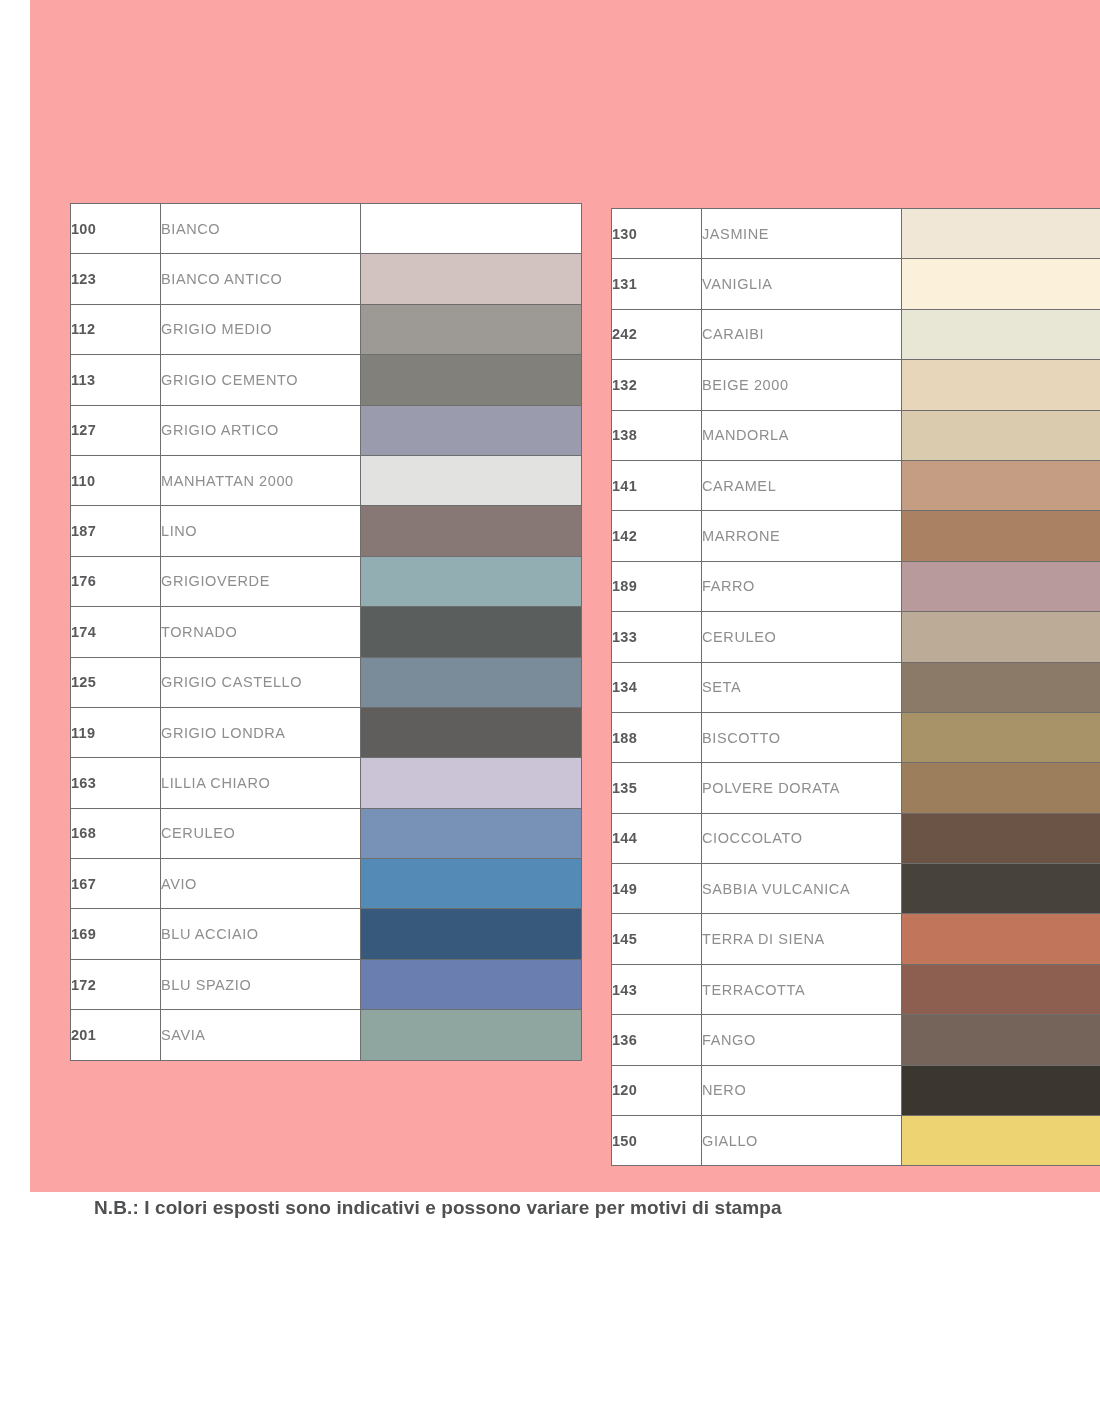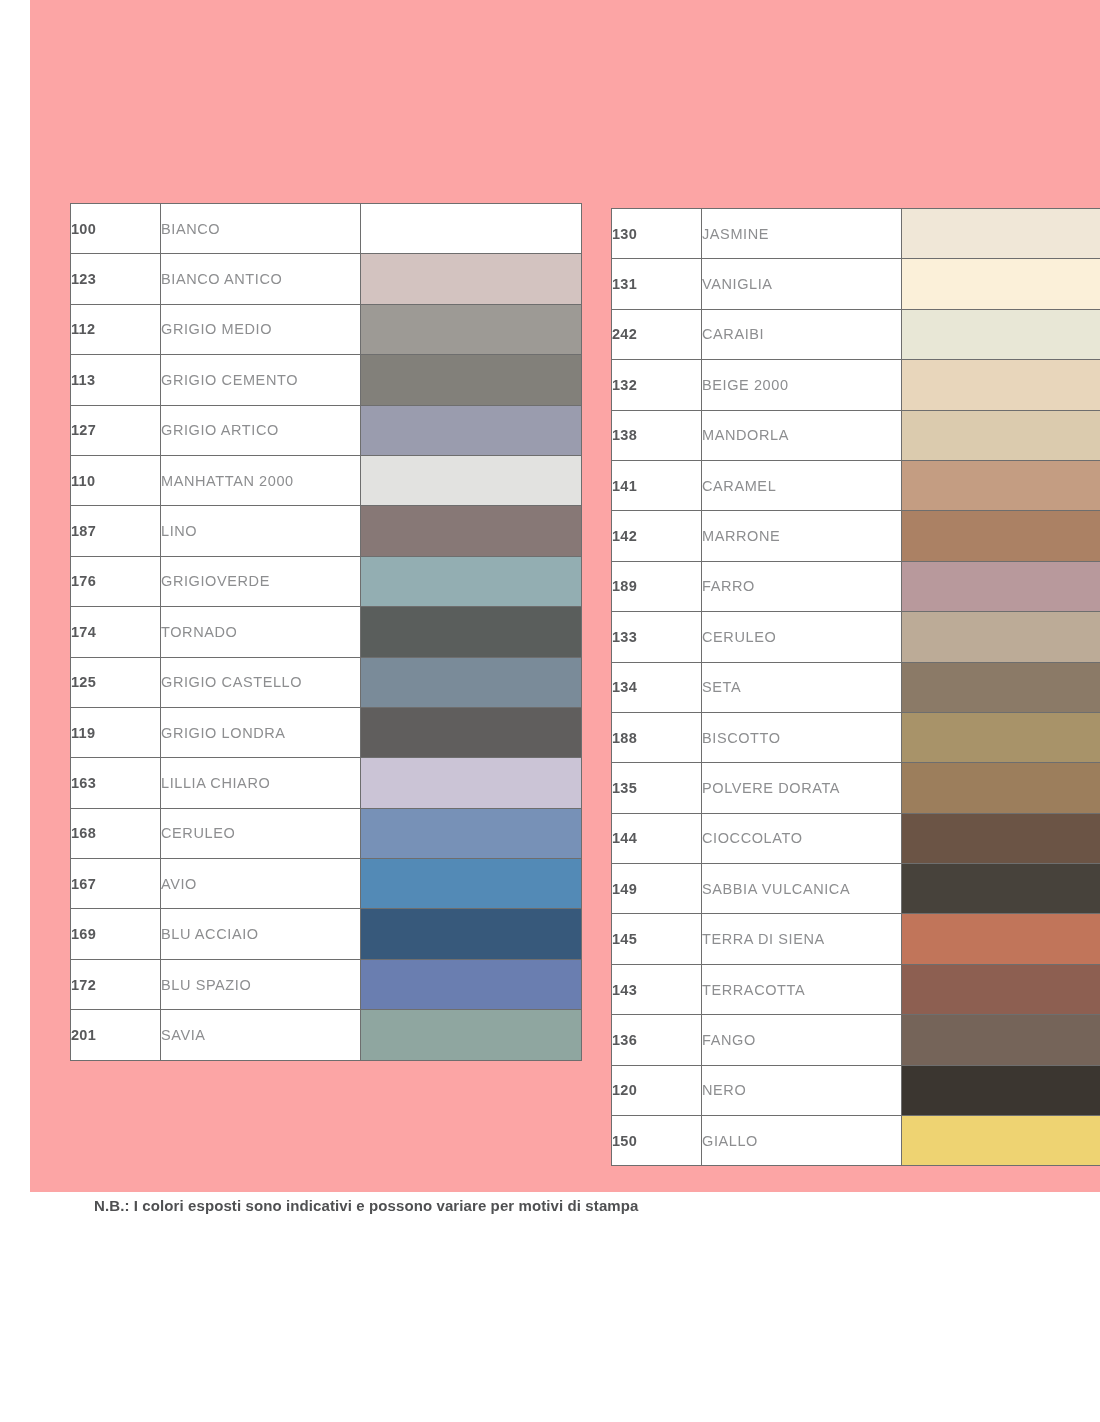--- a/index.html
+++ b/index.html
@@ -73,21 +73,21 @@
     display: block;
     width: 100%;
     height: 49.4px;
   }
 
   
   #footer-note {
     position: absolute;
     left: 64px;
     top: 1197px;
-    font-size: 15px;
+    font-size: 19px;
     font-weight: 700;
     color: #4f5052;
     letter-spacing: 0.1px;
     white-space: nowrap;
   }
 </style>
 </head>
 <body>
 
 <div id="page">

